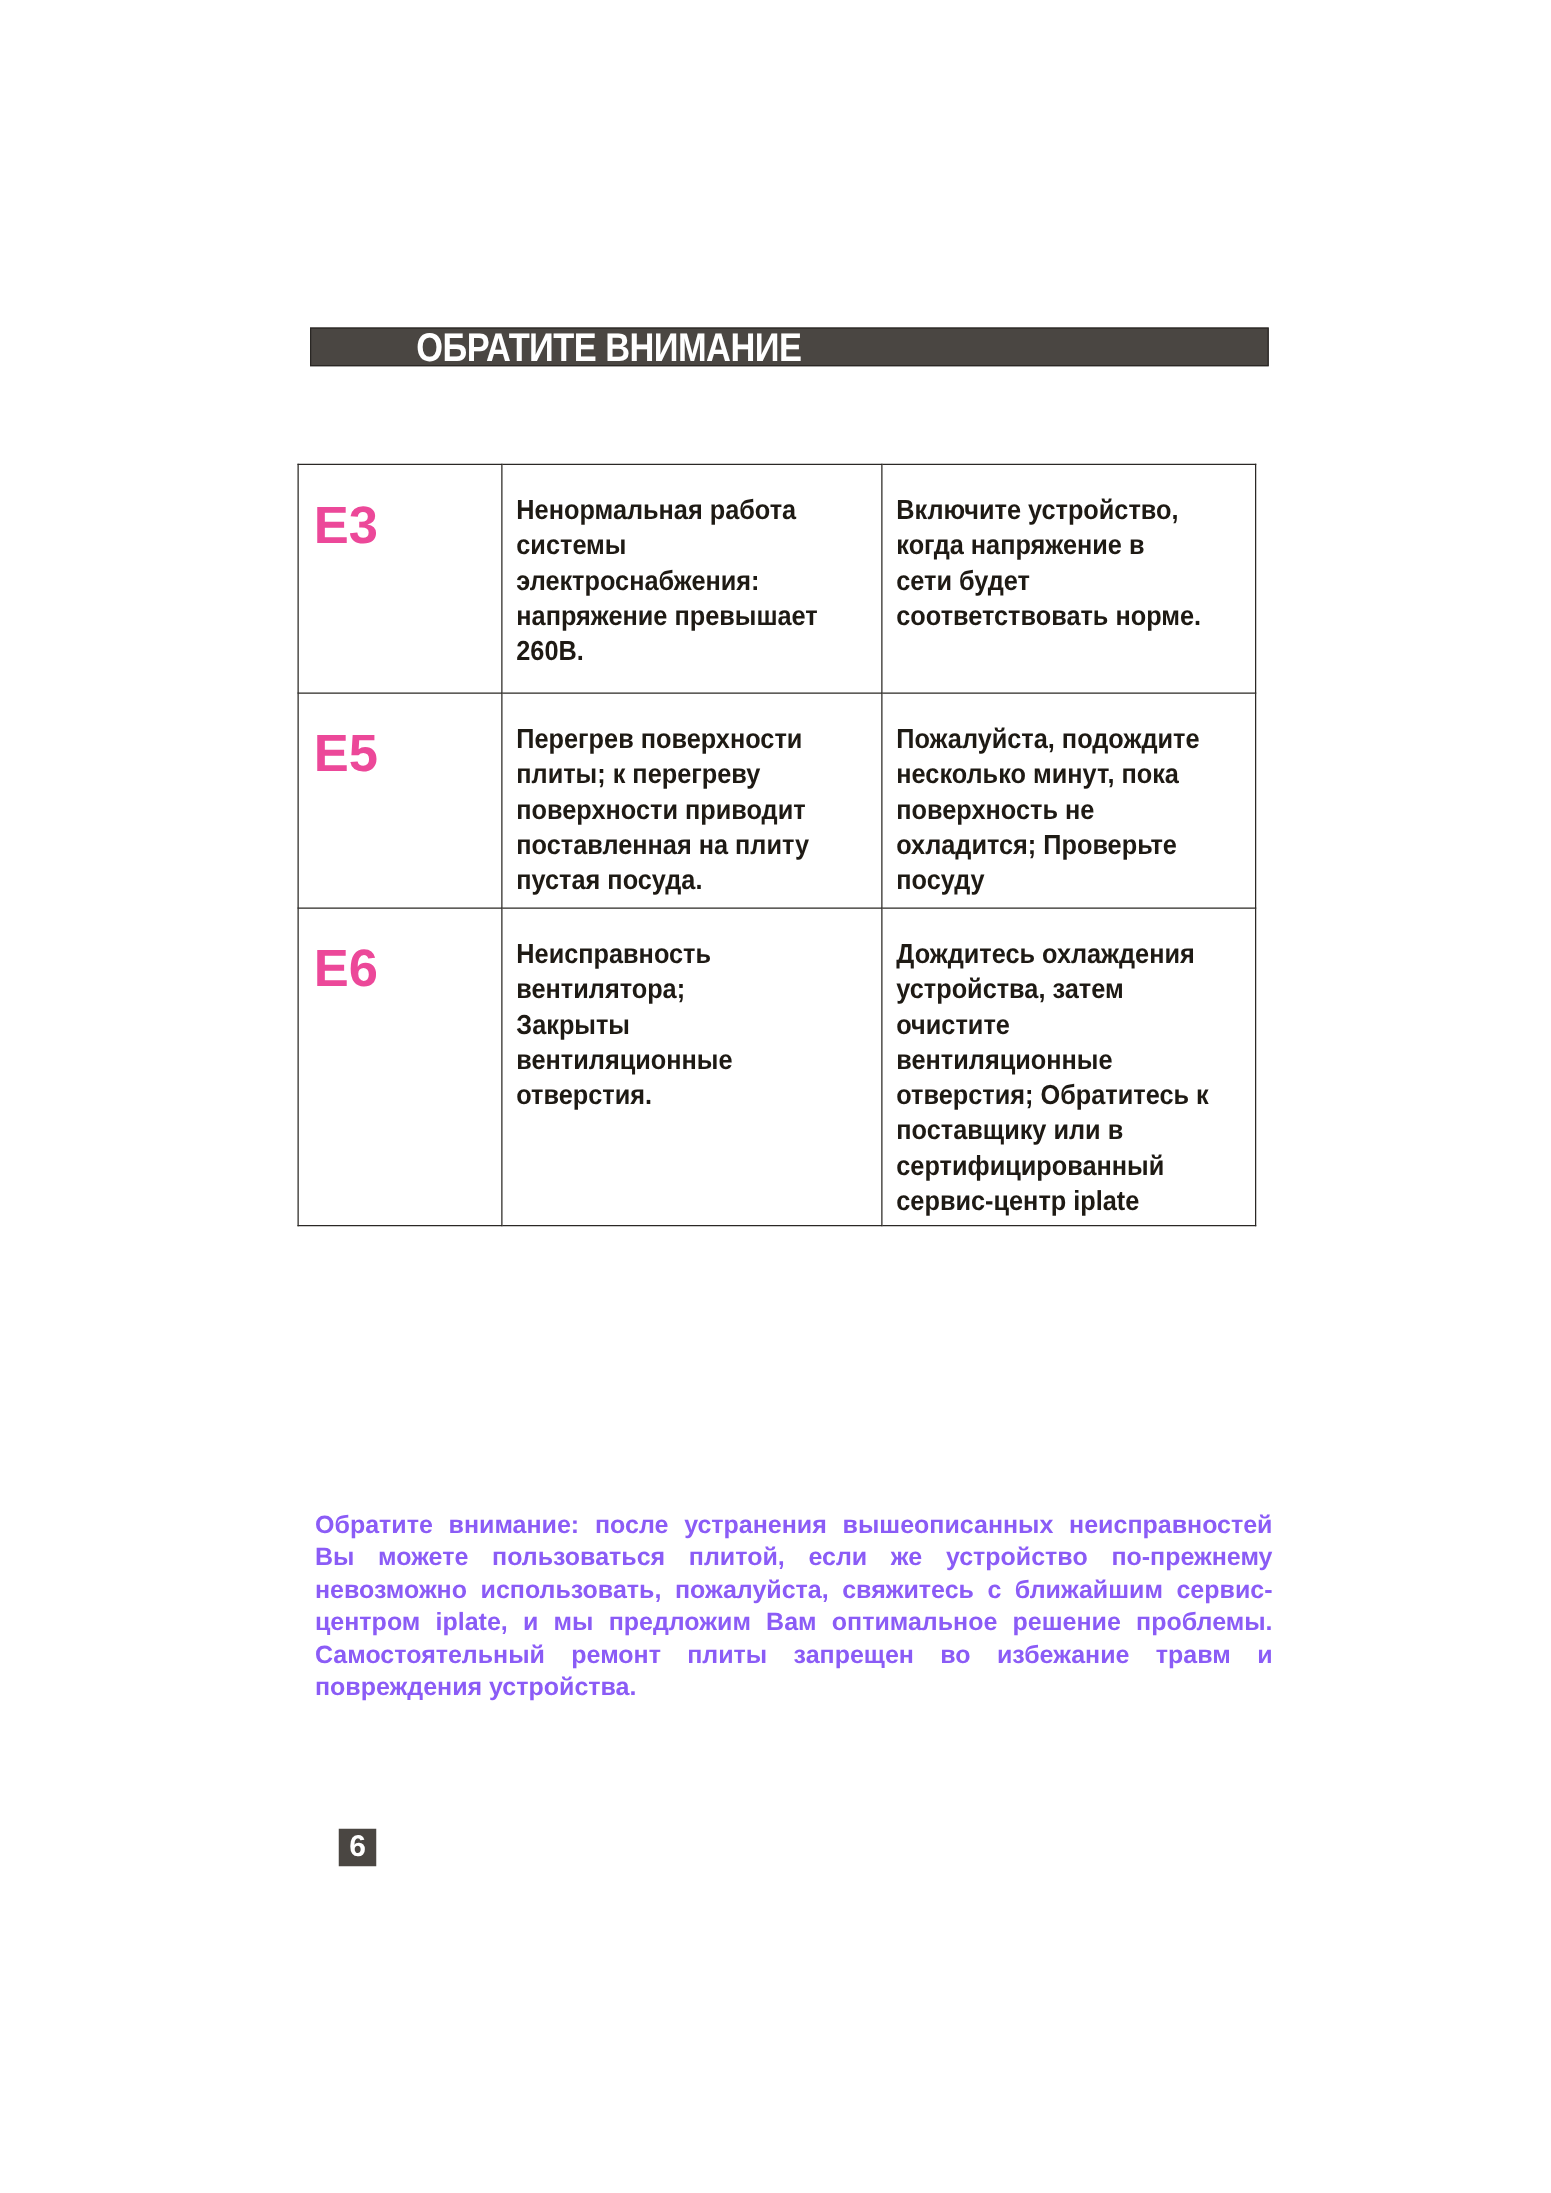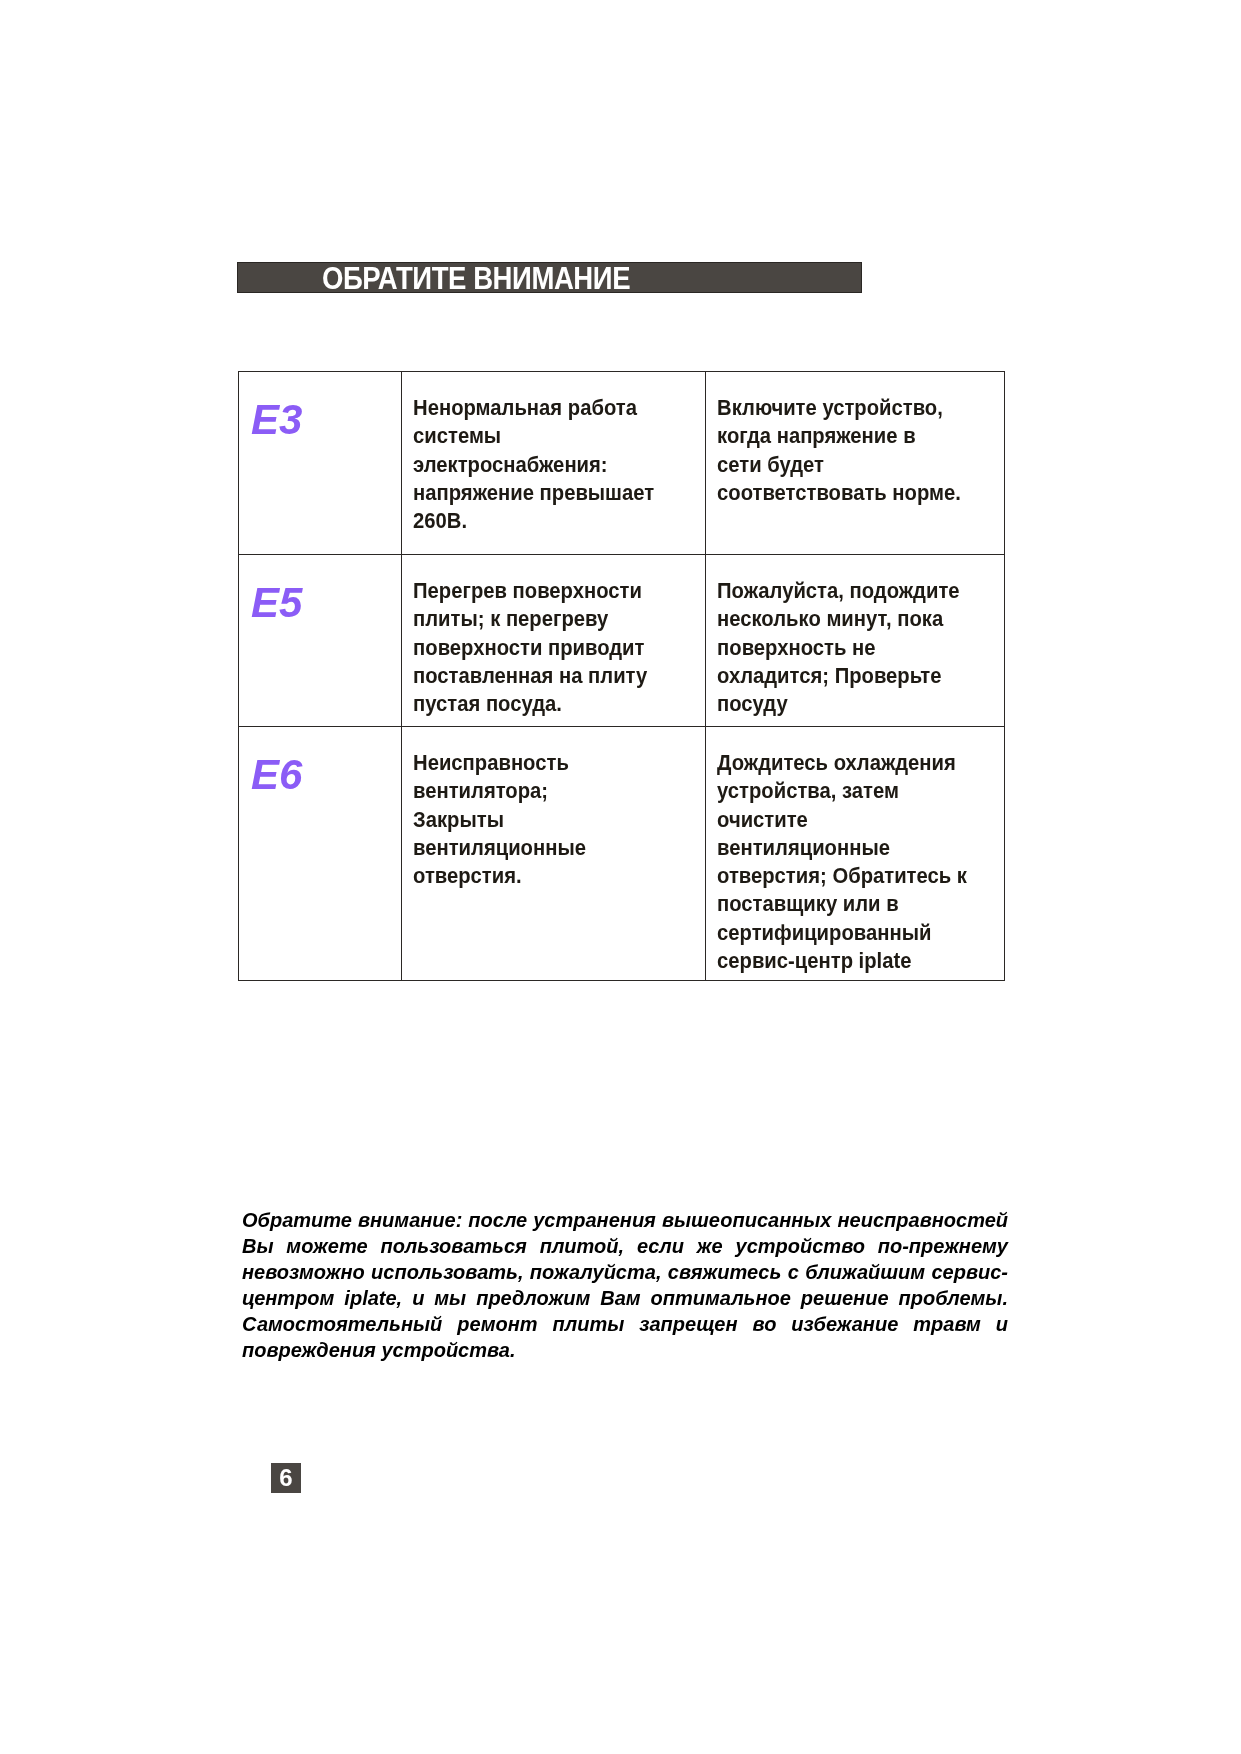--- a/index.html
+++ b/index.html
@@ -2,21 +2,21 @@
 <html><head>
 <meta charset="utf-8">
 <style>
   html, body { margin: 0; padding: 0; }
   body {
     width: 1241px; height: 1754px; background: #ffffff;
     position: relative; overflow: hidden;
     font-family: "Liberation Sans", sans-serif; color: #1e1a14;
   }
   .header-bar {
-    position: absolute; left: 237px; top: 262px; width: 625px; height: 31px;
+    position: absolute; left: 248px; top: 262px; width: 767px; height: 31px;
     background: #4a4642; border: 1px solid #2a2724; box-sizing: border-box;
   }
   .header-title {
     position: absolute; left: 84px; top: -3px;
     color: #ffffff; font-size: 32px; font-weight: bold;
     letter-spacing: -0.5px; transform: scaleX(0.86); transform-origin: left center;
     line-height: 36px; white-space: nowrap;
   }
   table.codes {
     position: absolute; left: 238px; top: 371px; width: 766px;
@@ -24,32 +24,32 @@
   }
   table.codes td {
     border: 1.5px solid #2b2825; vertical-align: top; padding: 0;
   }
   col.c1 { width: 163px; } col.c2 { width: 304px; } col.c3 { width: 299px; }
   tr.r1 td { height: 182px; }
   tr.r2 td { height: 171px; }
   tr.r3 td { height: 171px; margin-top: 29px; }
   tr.r4 td { height: 253px; }
   .code {
-    font-size: 42px; font-weight: bold; font-style: italic;
-    padding: 26px 0 0 12px; line-height: 44px; color: #8b5cf6;
+    font-size: 42px; font-weight: bold; 
+    padding: 26px 0 0 12px; line-height: 44px; color: #ec4899;
   }
   .cell-text {
     font-size: 22px; font-weight: bold; line-height: 28.3px;
     padding: 22px 8px 0 12px; white-space: pre-line; color: #1e1a14;
     transform: scaleX(0.92); transform-origin: left top; width: 108%;
   }
   .note {
-    position: absolute; left: 242px; top: 1187px; width: 766px;
-    font-size: 20px; font-weight: bold; font-style: italic; line-height: 26px;
-    text-align: justify; color: #000000;
+    position: absolute; left: 252px; top: 1187px; width: 766px;
+    font-size: 20px; font-weight: bold; line-height: 26px;
+    text-align: justify; color: #8b5cf6;
   }
   .page-num {
     position: absolute; left: 271px; top: 1463px; width: 30px; height: 30px;
     background: #4a4642; color: #ffffff; font-size: 24px; font-weight: bold;
     text-align: center; line-height: 30px;
   }
 </style>
 </head>
 <body>
 

